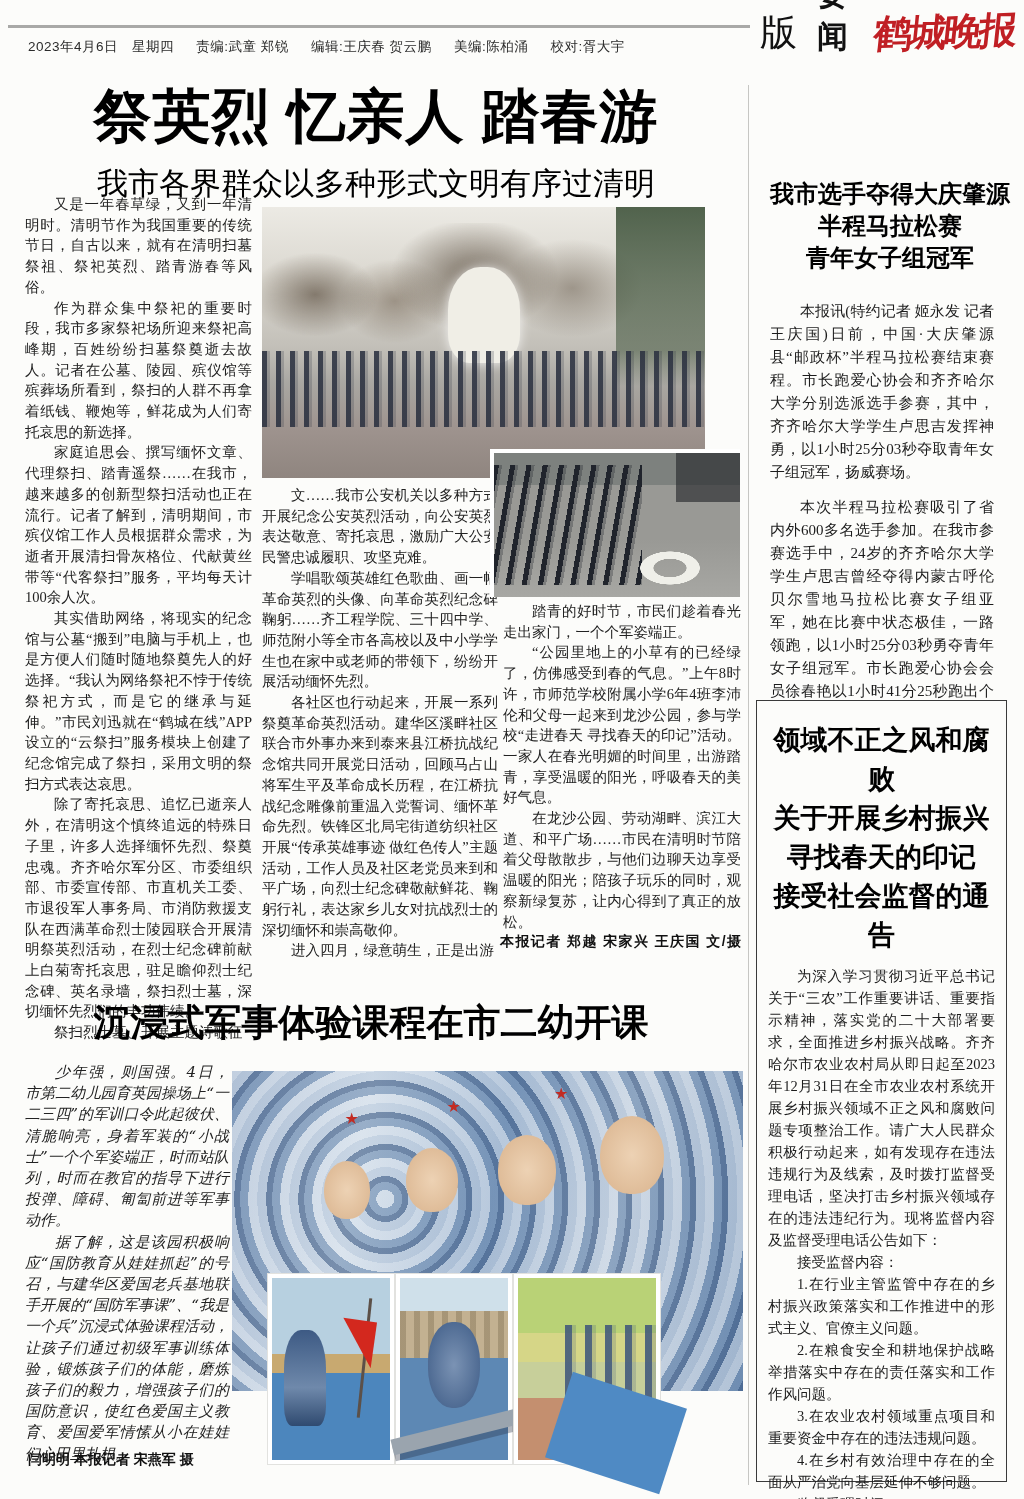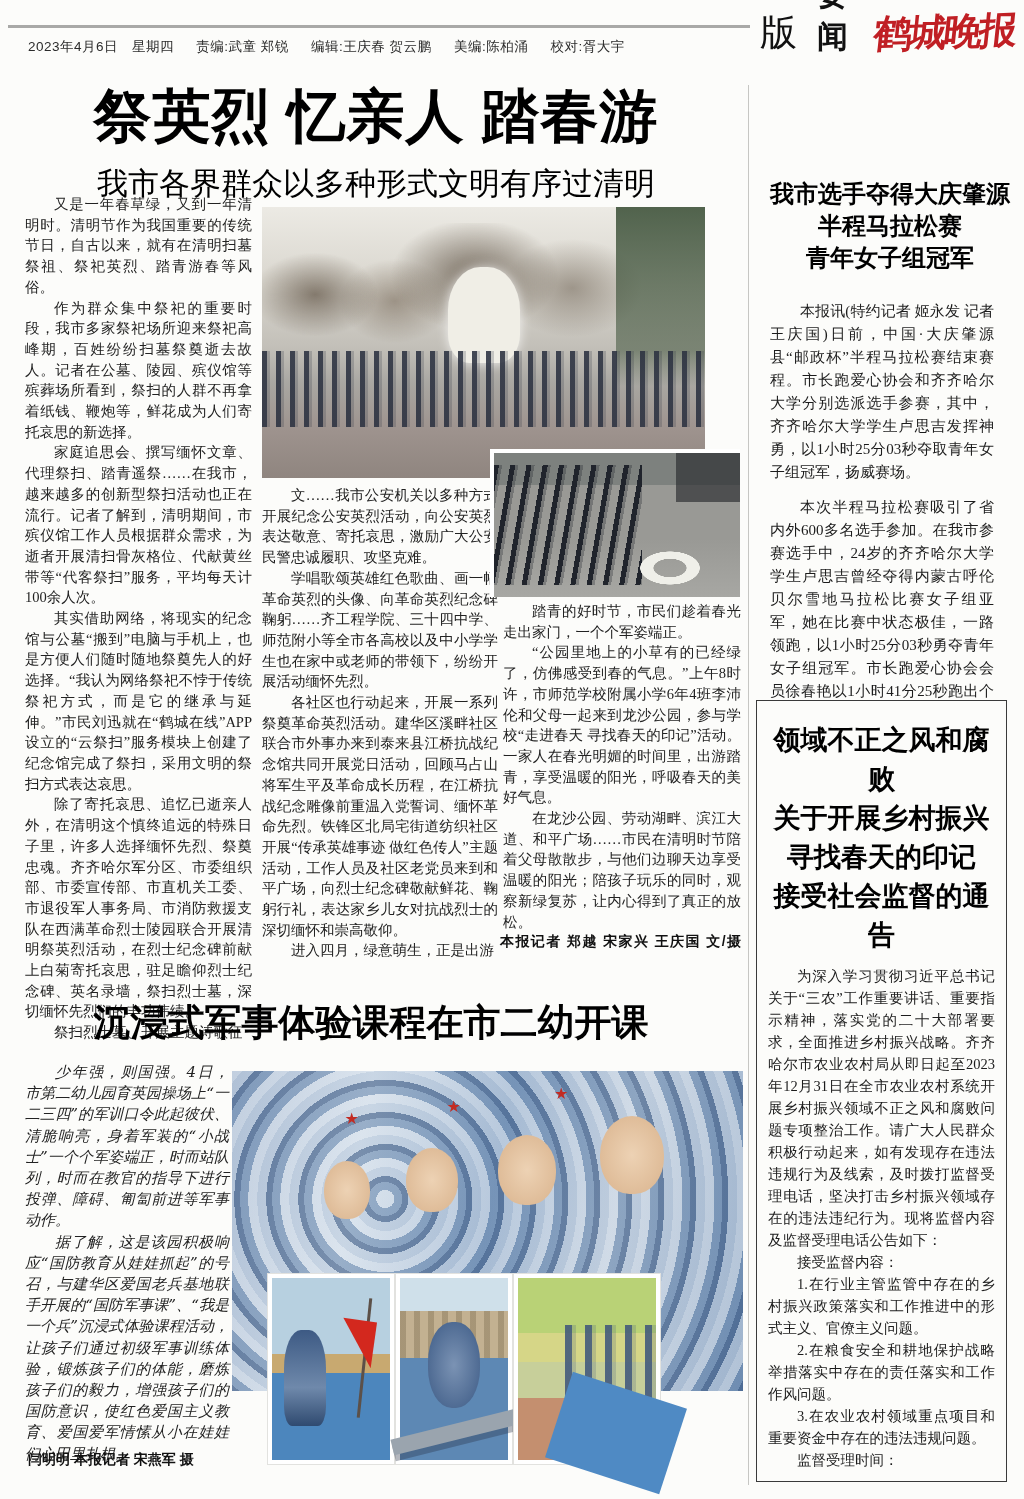--- a/index.html
+++ b/index.html
@@ -181,20 +181,21 @@
       <div data-name="notice-title-line">关于开展乡村振兴</div>
       <div data-name="notice-title-line">寻找春天的印记</div>
       <div data-name="notice-title-line">接受社会监督的通告</div>
     </div>
     <div class="n-body" data-name="notice-body">
       <p data-name="paragraph">为深入学习贯彻习近平总书记关于“三农”工作重要讲话、重要指示精神，落实党的二十大部署要求，全面推进乡村振兴战略。齐齐哈尔市农业农村局从即日起至2023年12月31日在全市农业农村系统开展乡村振兴领域不正之风和腐败问题专项整治工作。请广大人民群众积极行动起来，如有发现存在违法违规行为及线索，及时拨打监督受理电话，坚决打击乡村振兴领域存在的违法违纪行为。现将监督内容及监督受理电话公告如下：</p>
       <p data-name="paragraph">接受监督内容：</p>
       <p data-name="paragraph">1.在行业主管监管中存在的乡村振兴政策落实和工作推进中的形式主义、官僚主义问题。</p>
       <p data-name="paragraph">2.在粮食安全和耕地保护战略举措落实中存在的责任落实和工作作风问题。</p>
       <p data-name="paragraph">3.在农业农村领域重点项目和重要资金中存在的违法违规问题。</p>
+      <p data-name="paragraph">4.在乡村有效治理中存在的全面从严治党向基层延伸不够问题。</p>
       <p data-name="paragraph">监督受理时间：</p>
 
     </div>
 
   </div>
 
   <div class="b-headline" data-name="military-headline">沉浸式军事体验课程在市二幼开课</div>
   <div class="b-col" data-name="military-body">
     <p data-name="paragraph">少年强，则国强。4日，市第二幼儿园育英园操场上“一二三四”的军训口令此起彼伏、清脆响亮，身着军装的“小战士”一个个军姿端正，时而站队列，时而在教官的指导下进行投弹、障碍、匍匐前进等军事动作。</p>
     <p data-name="paragraph">据了解，这是该园积极响应“国防教育从娃娃抓起”的号召，与建华区爱国老兵基地联手开展的“国防军事课”、“我是一个兵”沉浸式体验课程活动，让孩子们通过初级军事训练体验，锻炼孩子们的体能，磨炼孩子们的毅力，增强孩子们的国防意识，使红色爱国主义教育、爱国爱军情愫从小在娃娃们心田里扎根。</p>

